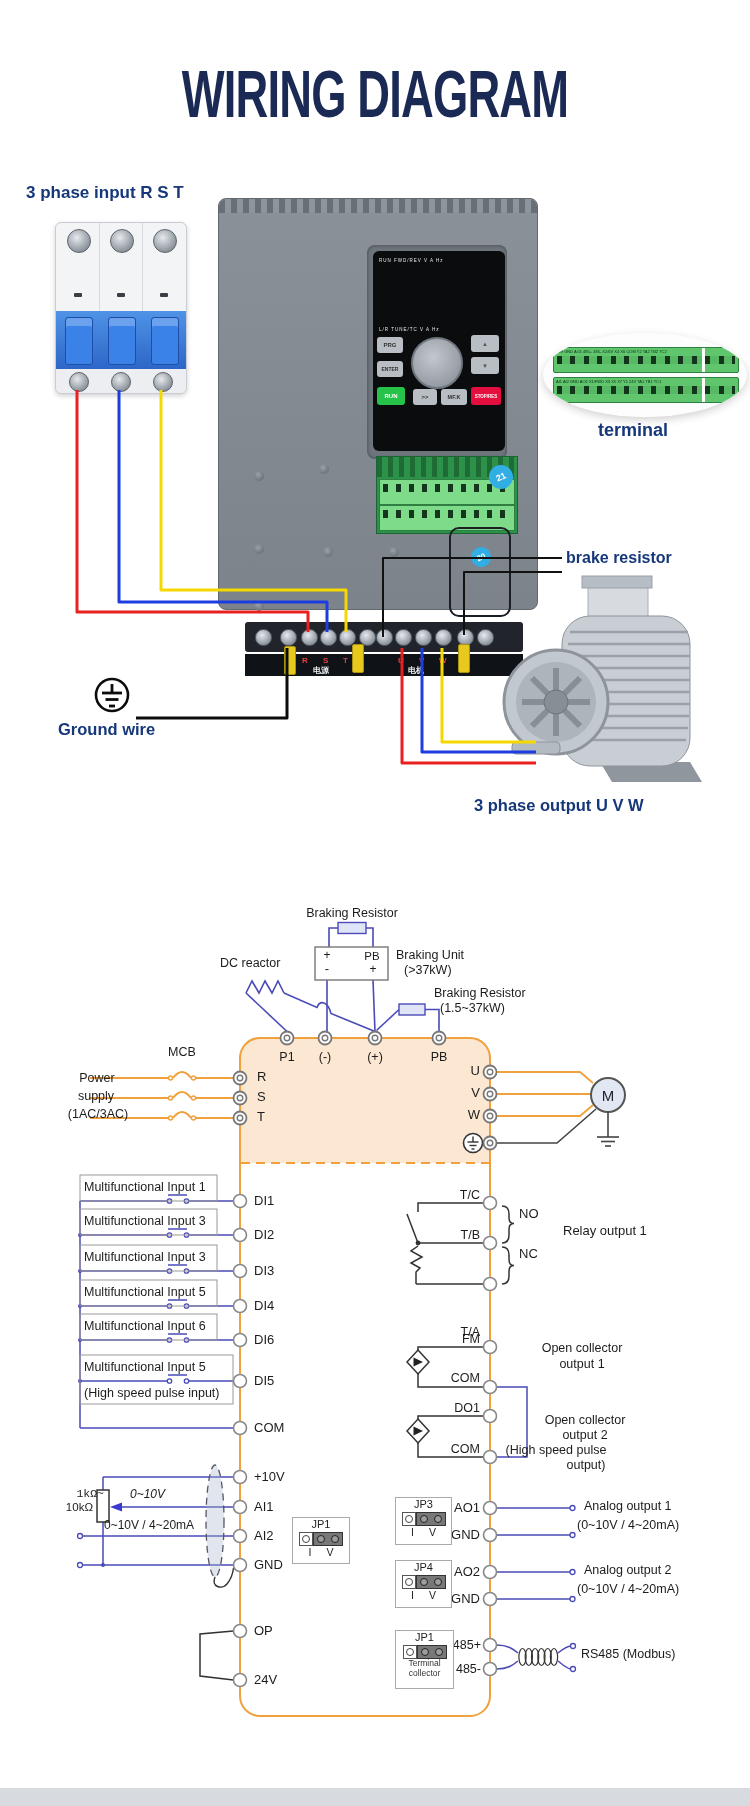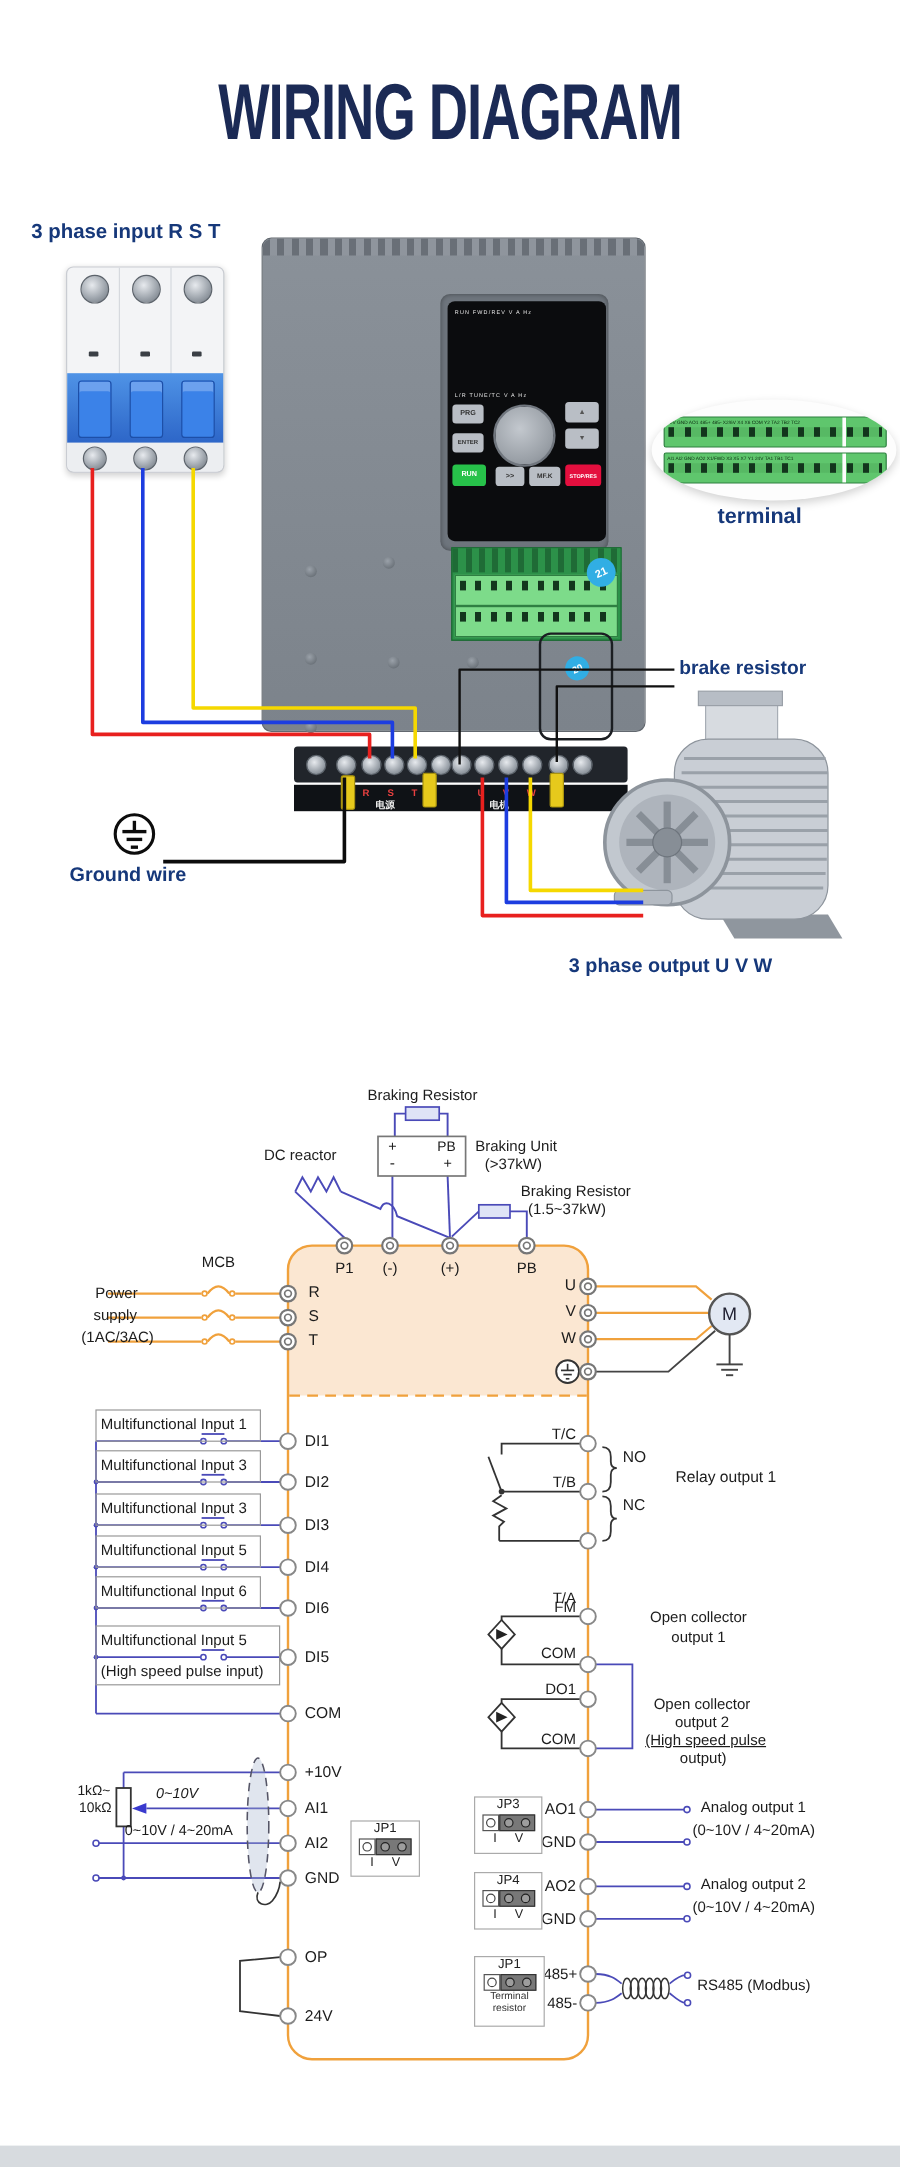--- a/index.html
+++ b/index.html
@@ -535,21 +535,21 @@
 <div class="lab f13" style="left:254px;top:1264px;">DI3</div>
 <div class="lab f13" style="left:254px;top:1299px;">DI4</div>
 <div class="lab f13" style="left:254px;top:1333px;">DI6</div>
 <div class="lab f13" style="left:254px;top:1374px;">DI5</div>
 <div class="lab f13" style="left:254px;top:1421px;">COM</div>
 
 <div class="lab f13" style="left:254px;top:1470px;">+10V</div>
 <div class="lab f13" style="left:254px;top:1500px;">AI1</div>
 <div class="lab f13" style="left:254px;top:1529px;">AI2</div>
 <div class="lab f13" style="left:254px;top:1558px;">GND</div>
-<div class="lab r f11" style="left:92px;top:1487px;">1kΩ~</div>
+<div class="lab r f11" style="left:104px;top:1487px;font-family:Liberation Mono, monospace;">1kΩ~</div>
 <div class="lab r f11" style="left:93px;top:1501px;">10kΩ</div>
 <div class="lab f12" style="left:130px;top:1488px;font-style:italic;">0~10V</div>
 <div class="lab f12" style="left:104px;top:1519px;">0~10V / 4~20mA</div>
 <div class="lab f13" style="left:254px;top:1624px;">OP</div>
 <div class="lab f13" style="left:254px;top:1673px;">24V</div>
 
 <div class="lab r" style="left:480px;top:1188px;">T/C</div>
 <div class="lab r" style="left:480px;top:1228px;">T/B</div>
 <div class="lab r" style="left:480px;top:1325px;">T/A</div>
 <div class="lab f13" style="left:519px;top:1207px;">NO</div>
@@ -557,21 +557,21 @@
 <div class="lab f13" style="left:563px;top:1224px;">Relay output 1</div>
 
 <div class="lab r" style="left:480px;top:1332px;">FM</div>
 <div class="lab r" style="left:480px;top:1371px;">COM</div>
 <div class="lab c" style="left:582px;top:1341px;">Open collector</div>
 <div class="lab c" style="left:582px;top:1357px;">output 1</div>
 <div class="lab r" style="left:480px;top:1401px;">DO1</div>
 <div class="lab r" style="left:480px;top:1442px;">COM</div>
 <div class="lab c" style="left:585px;top:1413px;">Open collector</div>
 <div class="lab c" style="left:585px;top:1428px;">output 2</div>
-<div class="lab c" style="left:588px;top:1443px;text-decoration:underline;">(High speed pulse</div>
+<div class="lab c" style="left:556px;top:1443px;">(High speed pulse</div>
 <div class="lab c" style="left:586px;top:1458px;">output)</div>
 
 <div class="lab r f13" style="left:480px;top:1501px;">AO1</div>
 <div class="lab r f13" style="left:480px;top:1528px;">GND</div>
 <div class="lab" style="left:584px;top:1499px;">Analog output 1</div>
 <div class="lab" style="left:577px;top:1518px;">(0~10V / 4~20mA)</div>
 <div class="lab r f13" style="left:480px;top:1565px;">AO2</div>
 <div class="lab r f13" style="left:480px;top:1592px;">GND</div>
 <div class="lab" style="left:584px;top:1563px;">Analog output 2</div>
 <div class="lab" style="left:577px;top:1582px;">(0~10V / 4~20mA)</div>
@@ -633,16 +633,16 @@
   <div class="jump">
       <div class="w">
         <i></i>
       </div>
       <div class="g">
         <i></i>
         <i></i>
       </div>
     </div>
   <div class="jpsub">Terminal</div>
-  <div class="jpsub">resistor</div>
+  <div class="jpsub">collector</div>
 </div>
 
 <div class="footbar"></div>
 
 </body></html>

